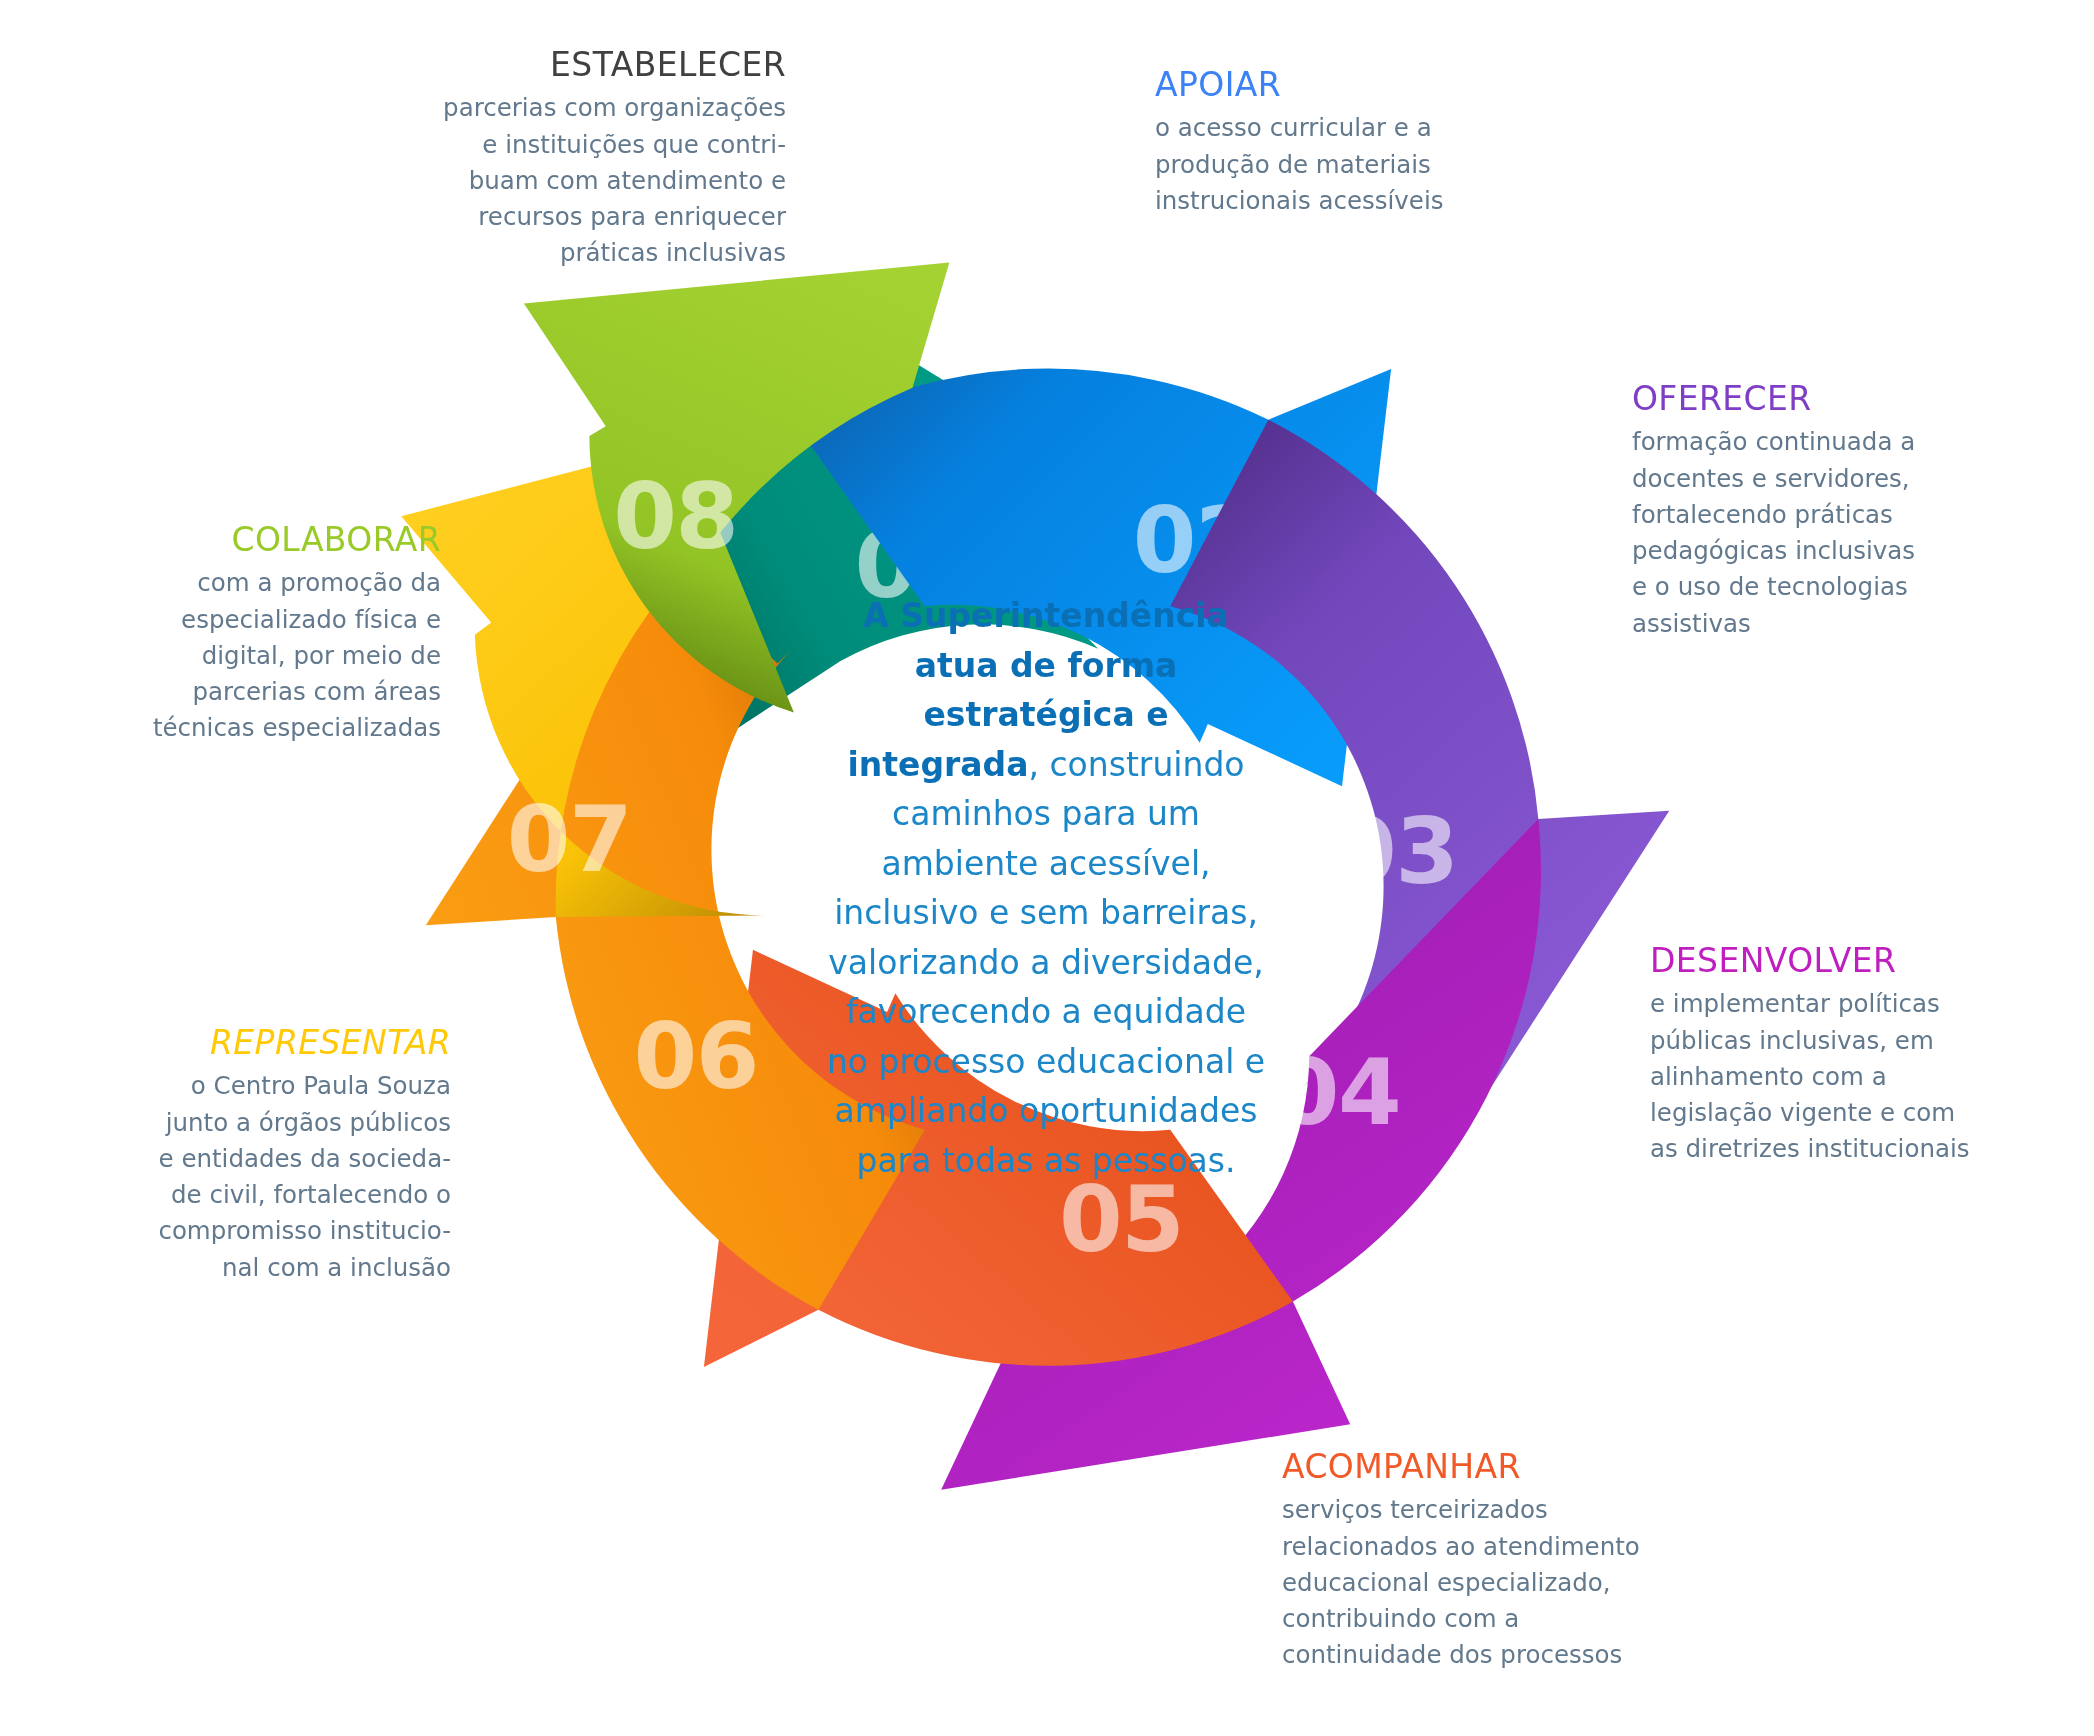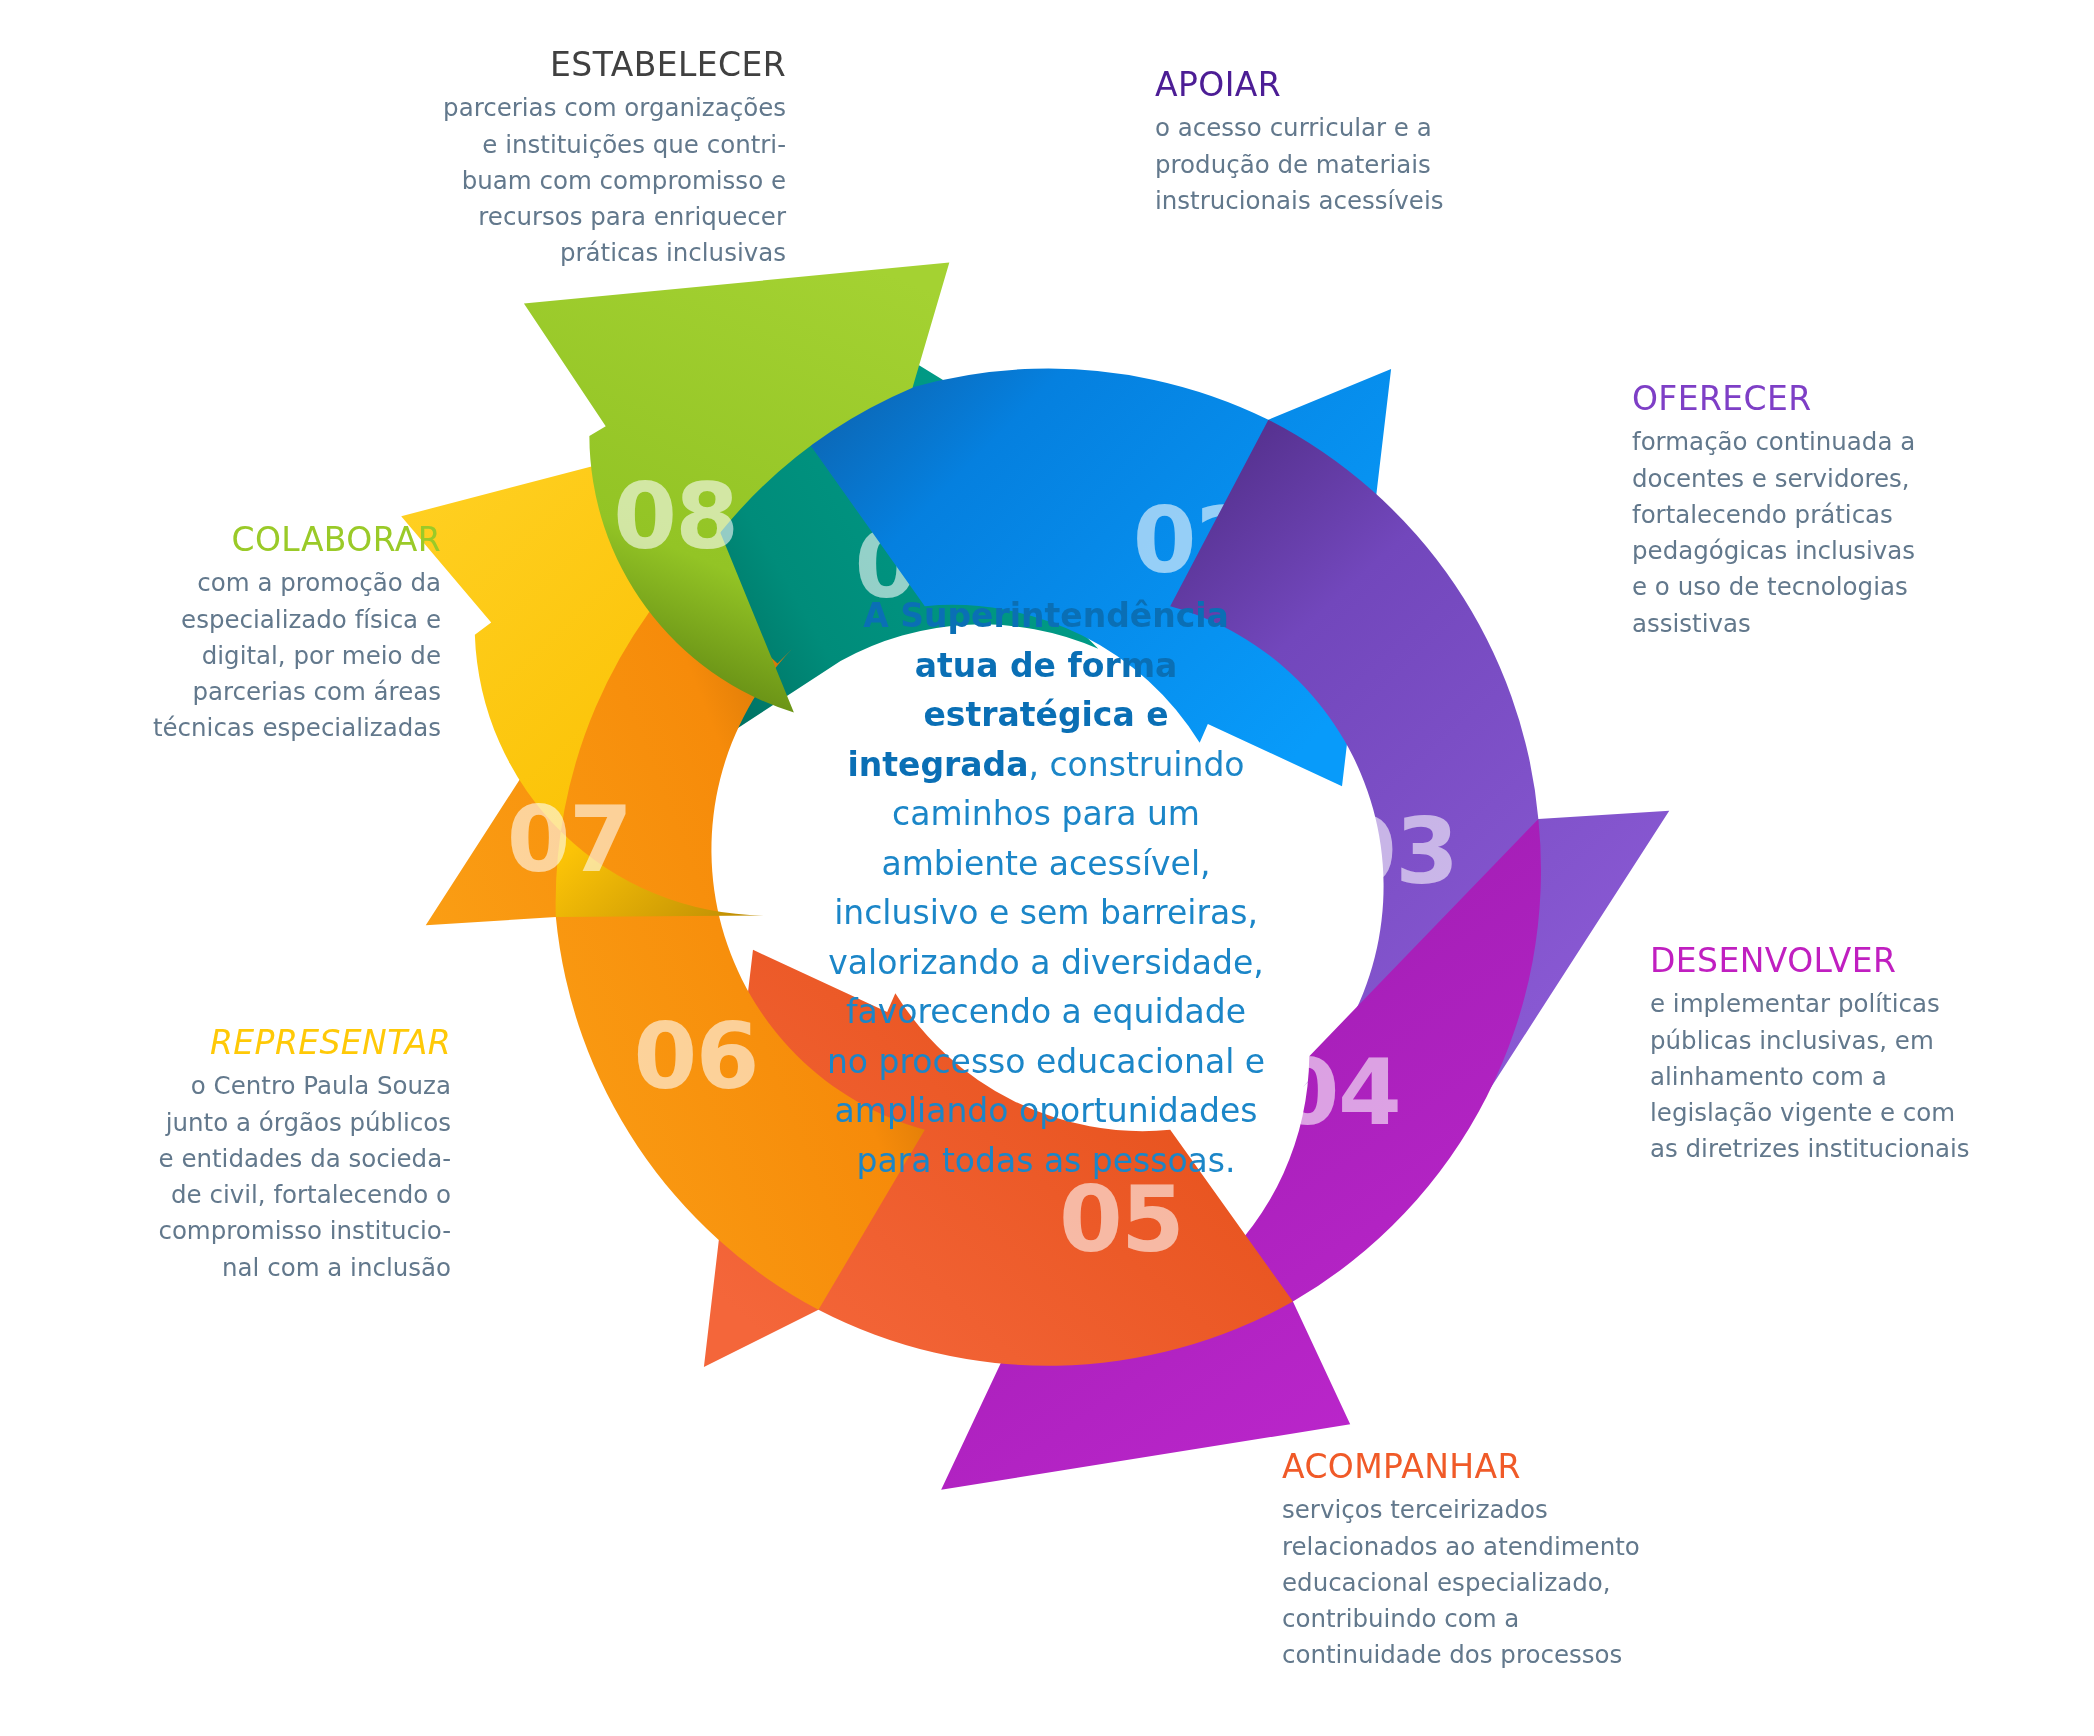--- a/index.html
+++ b/index.html
@@ -40,21 +40,21 @@
     font-weight:400;
   }
 
   .a-right{text-align:left;}
   .a-left{text-align:right;}
 
   #c-estabelecer{left:401px;top:47px;width:385px;}
   #c-estabelecer .head{color:#404040;}
 
   #c-apoiar{left:1155px;top:67px;width:344px;}
-  #c-apoiar .head{color:#4c1d95;}
+  #c-apoiar .head{color:#3b82f6;}
 
   #c-oferecer{left:1632px;top:381px;width:352px;}
   #c-oferecer .head{color:#7E3FC6;}
 
   #c-desenvolver{left:1650px;top:943px;width:368px;}
   #c-desenvolver .head{color:#C01FC0;}
 
   #c-acompanhar{left:1282px;top:1429px;width:385px;margin-top:20px;}
   #c-acompanhar .head{color:#F05A28;}
 
@@ -235,21 +235,21 @@
       </g>
 
     </g>
   </svg>
 
   <div class="callout a-left" id="c-estabelecer">
     <div class="head">ESTABELECER</div>
     <div class="body">
       <div>parcerias com organizações</div>
       <div>e instituições que contri-</div>
-      <div>buam com compromisso e</div>
+      <div>buam com atendimento e</div>
       <div>recursos para enriquecer</div>
       <div>práticas inclusivas</div>
     </div>
   </div>
 
   <div class="callout a-right" id="c-apoiar">
     <div class="head">APOIAR</div>
     <div class="body">
       <div>o acesso curricular e a</div>
       <div>produção de materiais</div>

